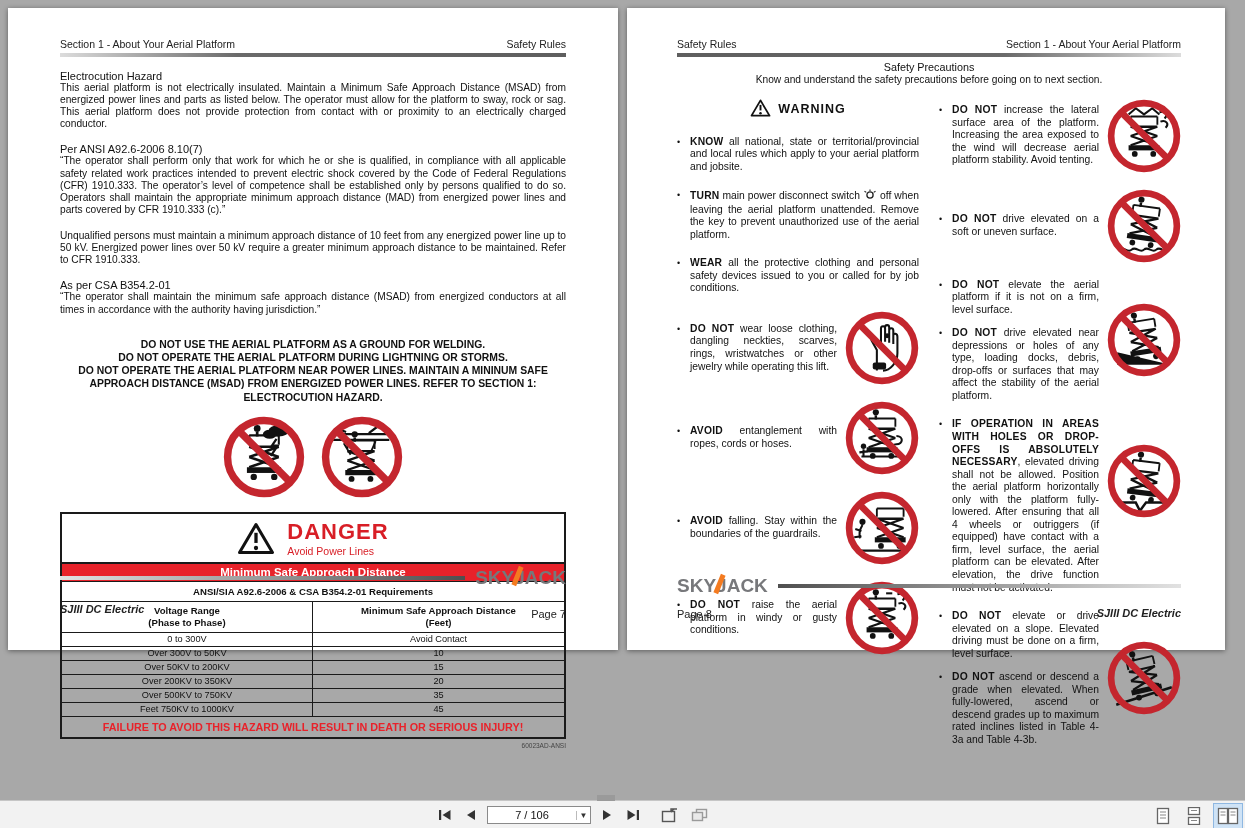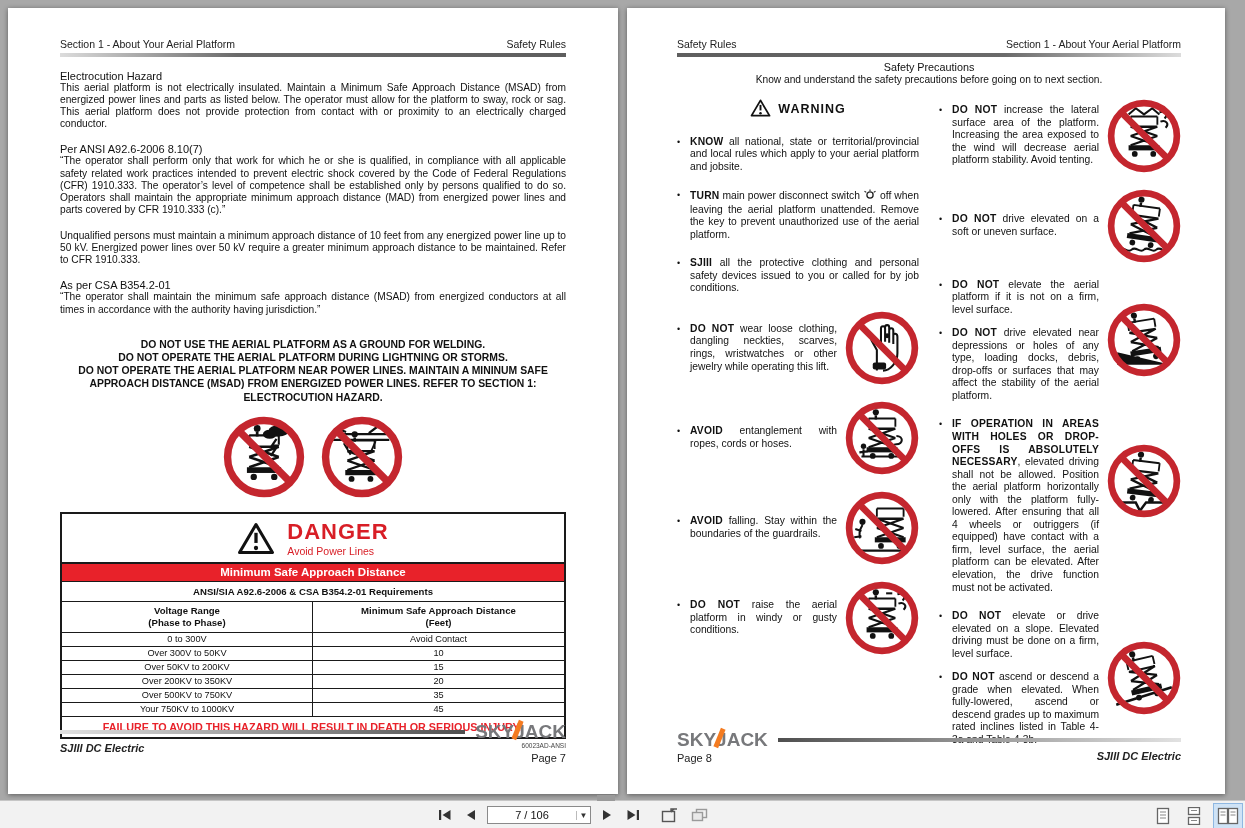--- a/index.html
+++ b/index.html
@@ -1,20 +1,20 @@
 <!DOCTYPE html>
 <html><head>
 <meta charset="utf-8">
 <style>
   * { margin:0; padding:0; box-sizing:border-box; }
   html,body { width:1245px; height:828px; overflow:hidden; font-family:"Liberation Sans", sans-serif; }
   .screen { position:relative; width:1245px; height:828px; background:#a8a8a8; }
   .top-strip { position:absolute; top:0; left:0; right:0; height:6px; background:#b5b5b5; }
   .viewport { position:absolute; top:0; left:0; right:0; bottom:28px; background:#a8a8a8; overflow:hidden; }
-  .page { position:absolute; top:8px; height:786px; background:#fff; box-shadow:0 1px 5px rgba(0,0,0,.45); }
+  .page { position:absolute; top:8px; height:642px; background:#fff; box-shadow:0 1px 5px rgba(0,0,0,.45); }
   .page-left { left:8px; width:610px; padding:30px 52px 0 52px; }
   .page-right { left:627px; width:598px; padding:30px 44px 0 50px; }
 
   .pg-header { display:flex; justify-content:space-between; font-size:10.5px; color:#222; margin-bottom:3px; }
   .pg-rule { height:3.5px; margin-bottom:4px; }
   .rule-l { background:linear-gradient(90deg,#dcdcdc,#6a6a6a 35%,#5e5e5e); }
   .rule-r { background:linear-gradient(90deg,#5e5e5e,#6a6a6a 65%,#dcdcdc); }
 
   .b-head { font-size:11px; color:#111; margin-top:13px; }
   .b-para { font-size:10.2px; color:#111; line-height:1.2; text-align:justify; }
@@ -38,21 +38,21 @@
   .dt-cell { width:50%; text-align:center; font-size:9.2px; padding:1.5px 0; color:#111; }
   .dt-fail { text-align:center; font-weight:bold; font-size:10.8px; color:#e8222a; padding:4px 0; }
   .doc-code { text-align:right; font-size:6.5px; color:#444; margin-top:3px; }
 
   .pg-footer { position:absolute; left:52px; right:52px; bottom:30px; }
   .page-right .pg-footer { left:50px; right:44px; }
   .foot-row1 { display:flex; align-items:center; gap:10px; }
   .foot-fill { flex:1; height:4px; }
   .fill-l { background:linear-gradient(90deg,#e2e2e2,#8a8a8a 60%,#4f4f4f); }
   .fill-r { background:linear-gradient(90deg,#4f4f4f,#8a8a8a 40%,#e2e2e2); }
-  .foot-row2 { display:flex; justify-content:space-between; align-items:flex-start; margin-top:1px; }
+  .foot-row2 { display:flex; justify-content:space-between; align-items:center; margin-top:11px; }
   .model { font-size:11px; font-weight:bold; font-style:italic; color:#222; }
   .pageno { font-size:11px; font-weight:normal; color:#222; margin-top:10px; }
   .skyjack { position:relative; font-weight:bold; font-size:19px; color:#77787b; letter-spacing:0; line-height:1; white-space:nowrap; }
   .skyjack .jwrap { position:relative; display:inline-block; }
   .skyjack .jslash { position:absolute; left:1px; top:-2px; width:5px; height:20px; background:#f47b20; transform:rotate(22deg); }
 
   .rp-title { text-align:center; font-size:10.8px; color:#111; margin-top:2px; }
   .rp-sub { text-align:center; font-size:10.2px; color:#111; margin-top:1px; }
   .cols { display:flex; gap:20px; margin-top:14px; }
   .col { width:50%; }
@@ -192,21 +192,21 @@
             </div>
             <div class="dt-row">
               <div class="dt-cell brd">Over 200KV to 350KV</div>
               <div class="dt-cell">20</div>
             </div>
             <div class="dt-row">
               <div class="dt-cell brd">Over 500KV to 750KV</div>
               <div class="dt-cell">35</div>
             </div>
             <div class="dt-row">
-              <div class="dt-cell brd">Your 750KV to 1000KV</div>
+              <div class="dt-cell brd">Feet 750KV to 1000KV</div>
               <div class="dt-cell">45</div>
             </div>
           </div>
         <div class="dt-fail">FAILURE TO AVOID THIS HAZARD WILL RESULT IN DEATH OR SERIOUS INJURY!</div>
       </div>
       <div class="doc-code">60023AD-ANSI</div>
 
       <div class="pg-footer">
         <div class="foot-row1">
           <div class="foot-fill fill-l"></div>
@@ -260,21 +260,21 @@
                           <circle cx="7" cy="6" r="3.1" fill="none" stroke="#222" stroke-width="1.3"></circle>
                           <path d="M1.5 2.2 3.3 3.4M12.5 2.2 10.7 3.4M7 .5V2" stroke="#222" stroke-width="1.1"></path>
                         </svg></span> off when leaving the aerial platform unattended. Remove the key to prevent unauthorized use of the aerial platform.</div>
                   </div>
                 </div>
               </div>
               <div class="brow">
                 <div class="brow-text">
                   <div class="bullet-item">
                     <span class="b-marker">•</span>
-                    <div class="b-text"><span class="b-lead">SJIII</span> all the protective clothing and personal safety devices issued to you or called for by job conditions.</div>
+                    <div class="b-text"><span class="b-lead">WEAR</span> all the protective clothing and personal safety devices issued to you or called for by job conditions.</div>
                   </div>
                 </div>
               </div>
               <div class="brow">
                 <div class="brow-text">
                   <div class="bullet-item">
                     <span class="b-marker">•</span>
                     <div class="b-text"><span class="b-lead">DO NOT</span> wear loose clothing, dangling neckties, scarves, rings, wristwatches or other jewelry while operating this lift.</div>
                   </div>
                 </div>

